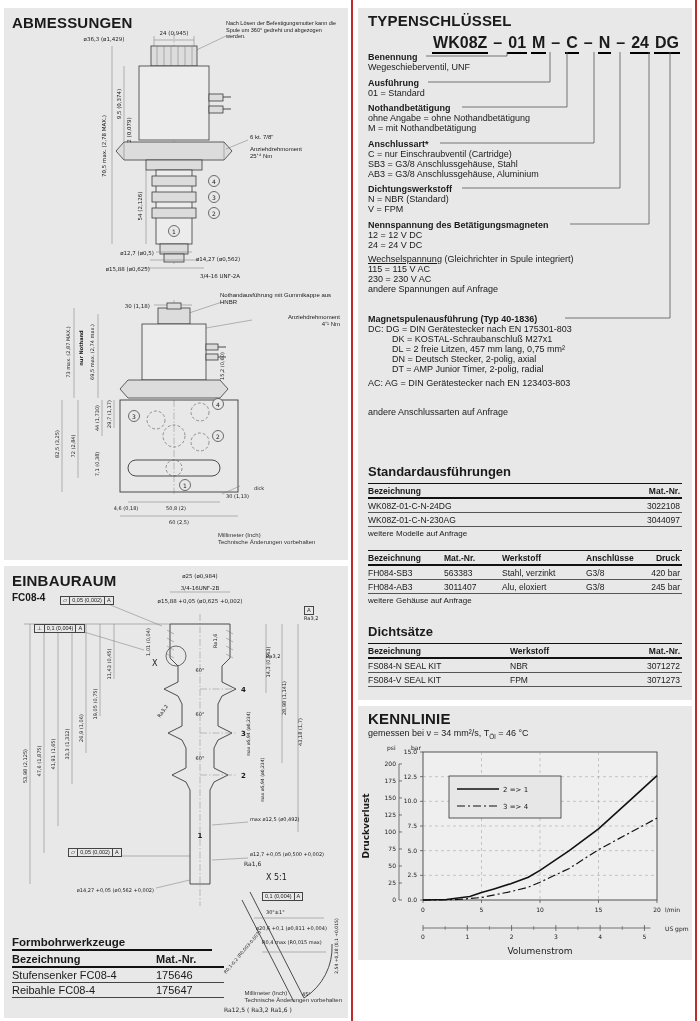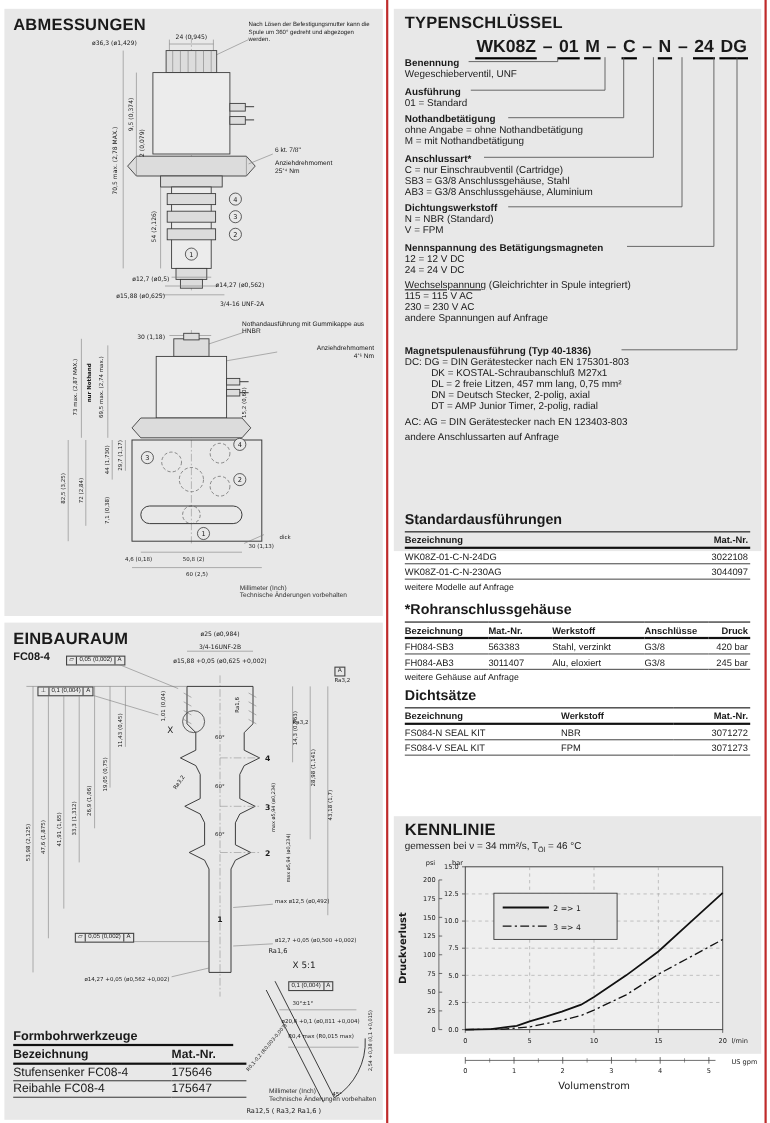--- a/index.html
+++ b/index.html
@@ -20,36 +20,36 @@
   .thin{stroke:#767676;stroke-width:0.5}
   .cl{stroke:#8a8a8a;stroke-width:0.5;stroke-dasharray:7 2 1.5 2}
   .dsh{stroke:#555;stroke-width:0.6;stroke-dasharray:3 2;fill:none}
   .circ{fill:#e8e8e8;stroke:#333;stroke-width:0.7}
   .note{position:absolute;font-size:5.5px;line-height:6.5px;color:#1a1a1a}
   .foot{position:absolute;font-size:6px;line-height:7px;color:#333}
   .tolbox{position:absolute;display:inline-flex;border:1px solid #444;font-size:5.5px;line-height:7px;background:#e8e8e8}
   .tolbox span{padding:0 2px;border-right:1px solid #444}
   .tolbox span:last-child{border-right:none}
   
-  #panel-typ{left:358px;top:8px;width:334px;height:493px}
+  #panel-typ{left:358px;top:8px;width:334px;height:692px}
   #panel-typ .abs{position:absolute;left:10px;right:10px}
   .coderow{position:absolute;top:26px;right:12px;display:flex;gap:4px;font-size:16px;font-weight:bold}
   .codeseg{border-bottom:2px solid #000;padding:0 1px}
   .codesep{padding:0 1px}
   .seclabel{font-size:9px;font-weight:bold;line-height:10px}
   .secline{font-size:9px;line-height:10px}
   .indent{padding-left:24px}
   .usub{text-decoration:underline}
   .rtab{border-collapse:collapse;width:100%;font-size:8.5px}
   .rtab th{font-weight:bold;text-align:left;border-top:1px solid #111;border-bottom:2px solid #111;padding:1.5px 2px 1.5px 0}
   .rtab td{border-bottom:1px solid #555;padding:1.5px 2px 1.5px 0}
   .rtab tr td:last-child,.rtab tr th:last-child{text-align:right}
   .tnote{font-size:8px;margin-top:2px}
   
-  #panel-kenn{left:358px;top:742px;width:334px;height:216px}
+  #panel-kenn{left:358px;top:706px;width:334px;height:254px}
   .kennsub{font-size:9px;margin-top:2px}
   .kennsub sub{font-size:6.5px}
   
   .ltab{border-collapse:collapse;font-size:11px}
   .ltab th{font-weight:bold;text-align:left;border-bottom:2px solid #111;padding:1px 4px 1px 0}
   .ltab td{border-bottom:1px solid #444;padding:1px 4px 1px 0}
   .ltabhead{font-size:11.5px;font-weight:bold;border-bottom:2px solid #111;padding-bottom:1px;margin-bottom:1px;width:200px}
 </style>
 </head>
 <body>
@@ -417,21 +417,21 @@
       <div class="secline">andere Spannungen auf Anfrage</div>
     </div>
     <div class="abs" style="top:306px">
       <div class="seclabel">Magnetspulenausführung (Typ 40-1836)</div>
       <div class="secline">DC: DG = DIN Gerätestecker nach EN 175301-803</div>
       <div class="secline indent">DK = KOSTAL-Schraubanschluß M27x1</div>
       <div class="secline indent">DL = 2 freie Litzen, 457 mm lang, 0,75 mm²</div>
       <div class="secline indent">DN = Deutsch Stecker, 2-polig, axial</div>
       <div class="secline indent">DT = AMP Junior Timer, 2-polig, radial</div>
       <div class="secline" style="margin-top:4px">AC: AG = DIN Gerätestecker nach EN 123403-803</div>
-      <div class="secline" style="margin-top:4px">andere Anschlussarten auf Anfrage</div>
+      <div class="secline" style="margin-top:19px">andere Anschlussarten auf Anfrage</div>
     </div>
 
     <div class="abs" style="top:456px">
       <div class="subhead">Standardausführungen</div>
       <table class="rtab" style="margin-top:4px">
         <thead>
             <tr>
           <th>Bezeichnung</th>
           <th style="width:70px">Mat.-Nr.</th>
         </tr>
@@ -444,21 +444,20 @@
           <tr>
               <td>WK08Z-01-C-N-230AG</td>
               <td>3044097</td>
             </tr>
         </tbody>
       </table>
       <div class="tnote">weitere Modelle auf Anfrage</div>
     </div>
 
     <div class="abs" style="top:538px">
-      <div class="subhead">*Rohranschlussgehäuse</div>
       <table class="rtab" style="margin-top:4px">
         <thead>
             <tr>
           <th style="width:74px">Bezeichnung</th>
           <th style="width:56px">Mat.-Nr.</th>
           <th style="width:82px">Werkstoff</th>
           <th style="width:56px">Anschlüsse</th>
           <th>Druck</th>
         </tr>
           </thead>

